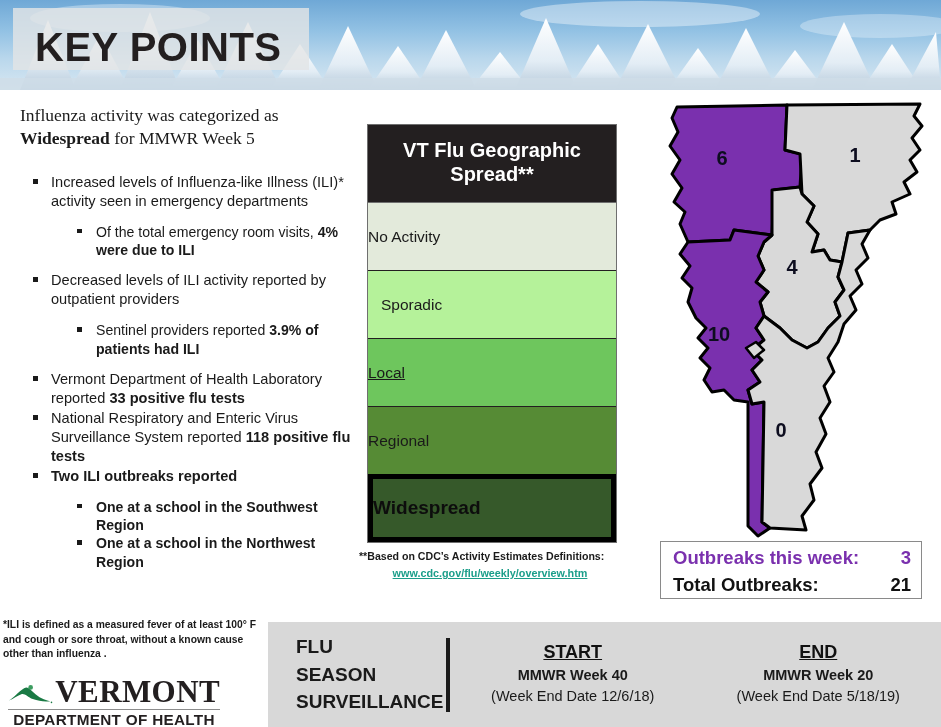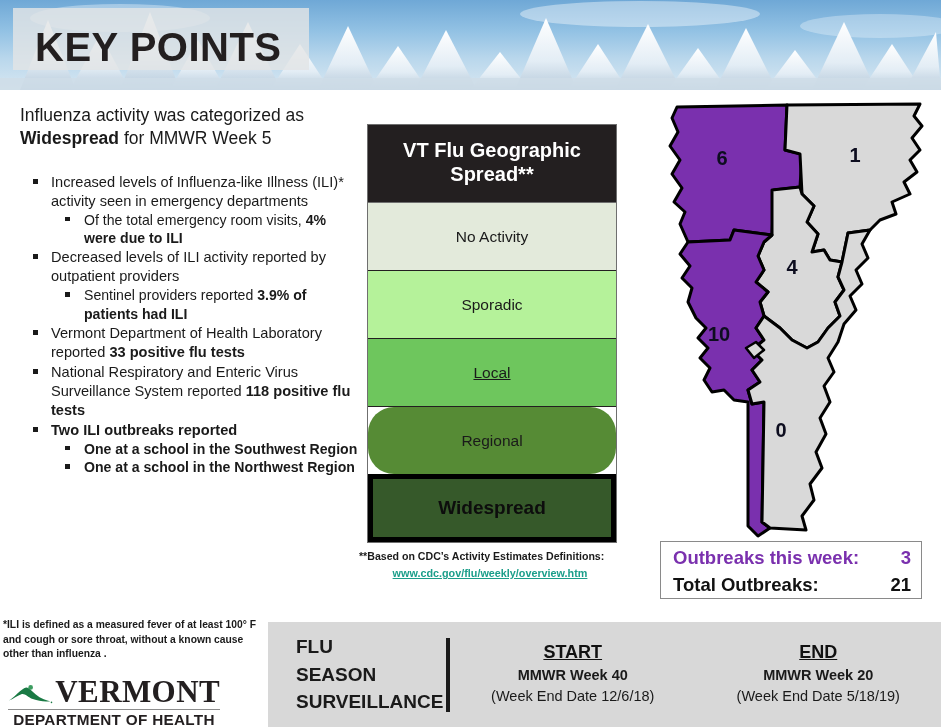--- a/index.html
+++ b/index.html
@@ -31,33 +31,33 @@
     font-size:40px;font-weight:bold;letter-spacing:.5px;
     color:#231f20;padding-left:22px;
     font-family:"Liberation Sans", sans-serif;
   }
 
   
   #left-col{
     position:absolute;left:20px;top:104px;width:340px;
   }
   #lead{
-    font-size:17.5px;line-height:1.34;color:#1a1a1a;margin:0 0 22px 0;
+    font-size:17.5px;line-height:1.34;color:#1a1a1a;margin:0 0 22px 0;font-family:Liberation Serif, serif;
   }
   #lead .b{font-weight:bold;}
 
   ul.bul{list-style:none;margin:0;padding:0;}
   ul.bul>li{
     position:relative;padding-left:31px;margin-bottom:1px;
     font-size:14.6px;line-height:1.30;color:#1a1a1a;
   }
   ul.bul>li>.sq{
     position:absolute;left:13px;top:6px;width:5px;height:5px;background:#1a1a1a;
   }
-  ul.sub{list-style:none;margin:0;padding:0;}
+  ul.sub{list-style:none;margin:12px;padding:0;}
   ul.sub>li{
     position:relative;padding-left:33px;margin:0;
     font-size:14.1px;line-height:1.30;color:#1a1a1a;
   }
   ul.sub>li>.sq{
     position:absolute;left:14px;top:6px;width:4.5px;height:4.5px;background:#1a1a1a;
   }
   .bold{font-weight:bold;}
 
   
@@ -87,27 +87,27 @@
     position:absolute;left:367px;top:124px;width:248px;
     border:1px solid #6f6f6f;
   }
   #legend .hdr{
     background:#231f20;color:#ffffff;
     font-size:20px;font-weight:bold;text-align:center;
     padding:14px 8px 16px 8px;line-height:1.18;
     border-bottom:1px solid #6f6f6f;
   }
   #legend .row{
-    height:67px;display:flex;align-items:center;justify-content:center;
+    height:67px;display:flex;align-items:center;justify-content:flex-start;
     font-size:15.5px;color:#1a1a1a;border-bottom:1px solid #231f20;
   }
   #legend .row.r0{background:#e3eadb;}
   #legend .row.r1{background:#b5f29a;}
   #legend .row.r2{background:#6ec65d;text-decoration:underline;}
-  #legend .row.r3{background:#568b35;border-bottom:none;border-radius:26px;}
+  #legend .row.r3{background:#568b35;border-bottom:none;}
   #legend .row.r4{
     background:#36592a;color:#0d0d0d;font-weight:bold;font-size:19px;
     border:5px solid #000000;height:58px;border-bottom:5px solid #000;
   }
   #legend-note{
     position:absolute;left:359px;top:549px;width:262px;
     font-size:10.6px;font-weight:bold;line-height:1.36;color:#1a1a1a;
   }
   #legend-note a{
     display:block;text-align:center;color:#1b9e8a;text-decoration:underline;
@@ -236,21 +236,21 @@
   <div class="rule"></div>
   <div class="doh">DEPARTMENT OF HEALTH</div>
 </div>
 
 <div id="legend">
   <div class="hdr">VT Flu Geographic Spread**</div>
   <div id="legend-rows">
       <div class="row r0" style="background: rgb(227, 234, 219);">
         <span>No Activity</span>
       </div>
-      <div class="row r1" style="background: rgb(181, 242, 154);">
+      <div class="row r1" style="background: rgb(181, 242, 154); padding-left: 13px;">
         <span>Sporadic</span>
       </div>
       <div class="row r2" style="background: rgb(110, 198, 93);">
         <span>Local</span>
       </div>
       <div class="row r3" style="background: rgb(86, 139, 53);">
         <span>Regional</span>
       </div>
       <div class="row r4" style="background: rgb(54, 89, 42);">
         <span>Widespread</span>

